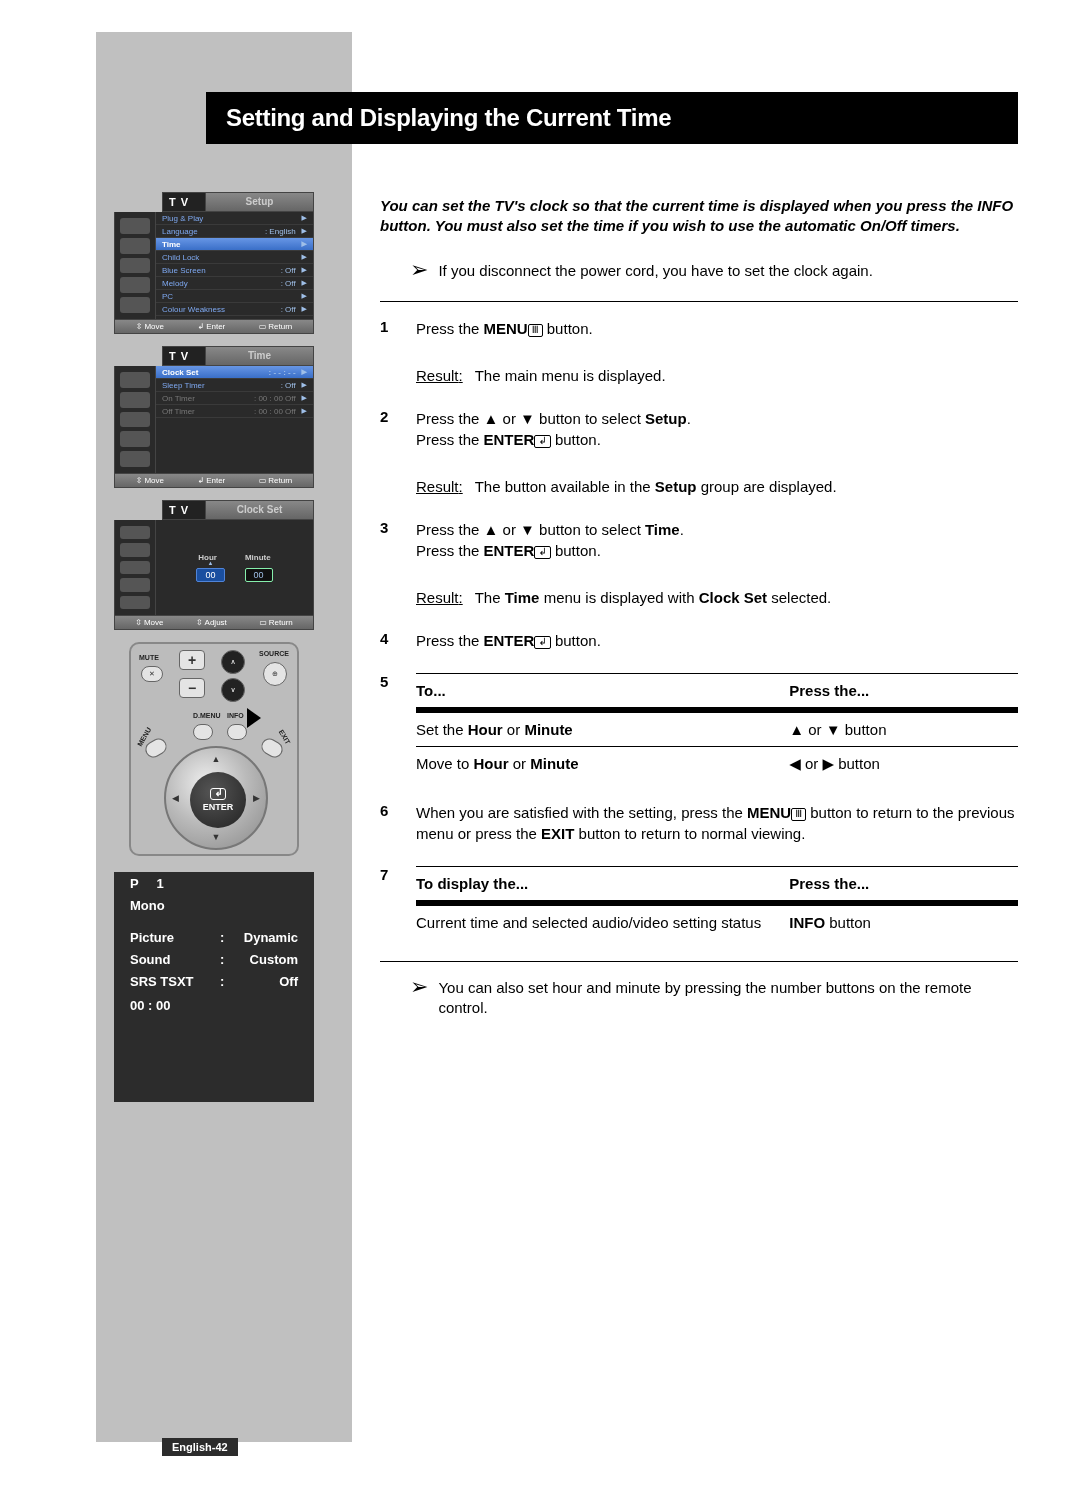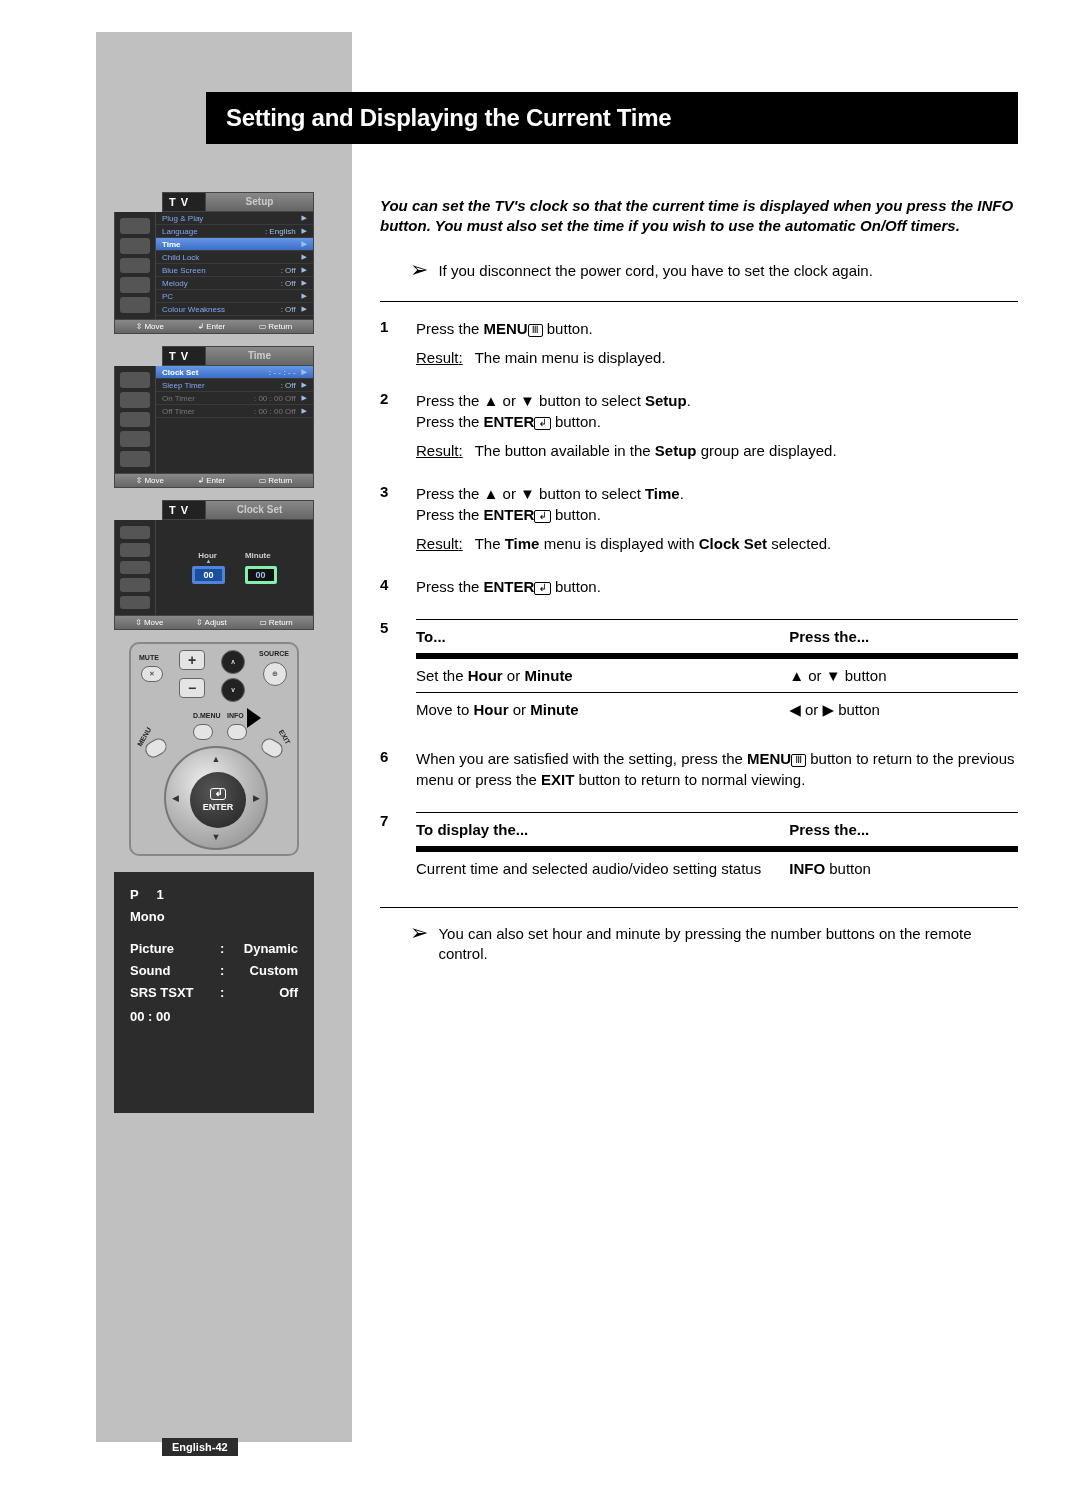--- a/index.html
+++ b/index.html
@@ -148,25 +148,25 @@
     flex-direction: column;
     align-items: center;
     justify-content: center;
     gap: 6px;
     font-size: 8px;
     color: #ccc;
   }
   .hm-labels { display: flex; gap: 28px; font-weight: bold; }
   .hm-values { display: flex; gap: 20px; align-items: center; }
   .hm-box {
-    border: 3px solid #86efac;
+    border: 1px solid #86efac;
     background: #111;
     color: #9fbfe8;
     padding: 1px 8px;
-    font-weight: bold;
+    font-weight: normal;
     font-size: 9px;
     border-radius: 2px;
   }
   .hm-box.hl { background: #1a4fa0; color: #fff; border-color: #5084d8; }
   .hm-up { font-size: 6px; color: #9fbfe8; }
 
   
   .remote {
     width: 170px;
     height: 214px;
@@ -240,21 +240,21 @@
     width: 0;
     height: 0;
   }
 
   
   .infopanel {
     width: 200px;
     background: #2c2c2c;
     color: #fff;
     font-size: 13px;
-    padding: 12px 16px 84px;
+    padding: 1px 16px 84px;
     line-height: 1.7;
     font-weight: bold;
   }
   .infopanel .row2 { display: flex; }
   .infopanel .row2 .k { width: 90px; }
   .infopanel .row2 .c { width: 8px; }
   .infopanel .row2 .v { flex: 1; text-align: right; }
 
   
   .content {
@@ -299,21 +299,21 @@
     width: 18px;
     font-weight: bold;
     text-align: left;
     flex-shrink: 0;
   }
   .step .body {
     flex: 1;
     line-height: 1.4;
   }
   .result {
-    margin-top: 8px;
+    margin-top: 26px;
     display: flex;
     gap: 12px;
   }
   .result .rl {
     text-decoration: underline;
   }
   b { font-weight: bold; }
   .iconbox {
     display: inline-block;
     border: 1.3px solid #000;

